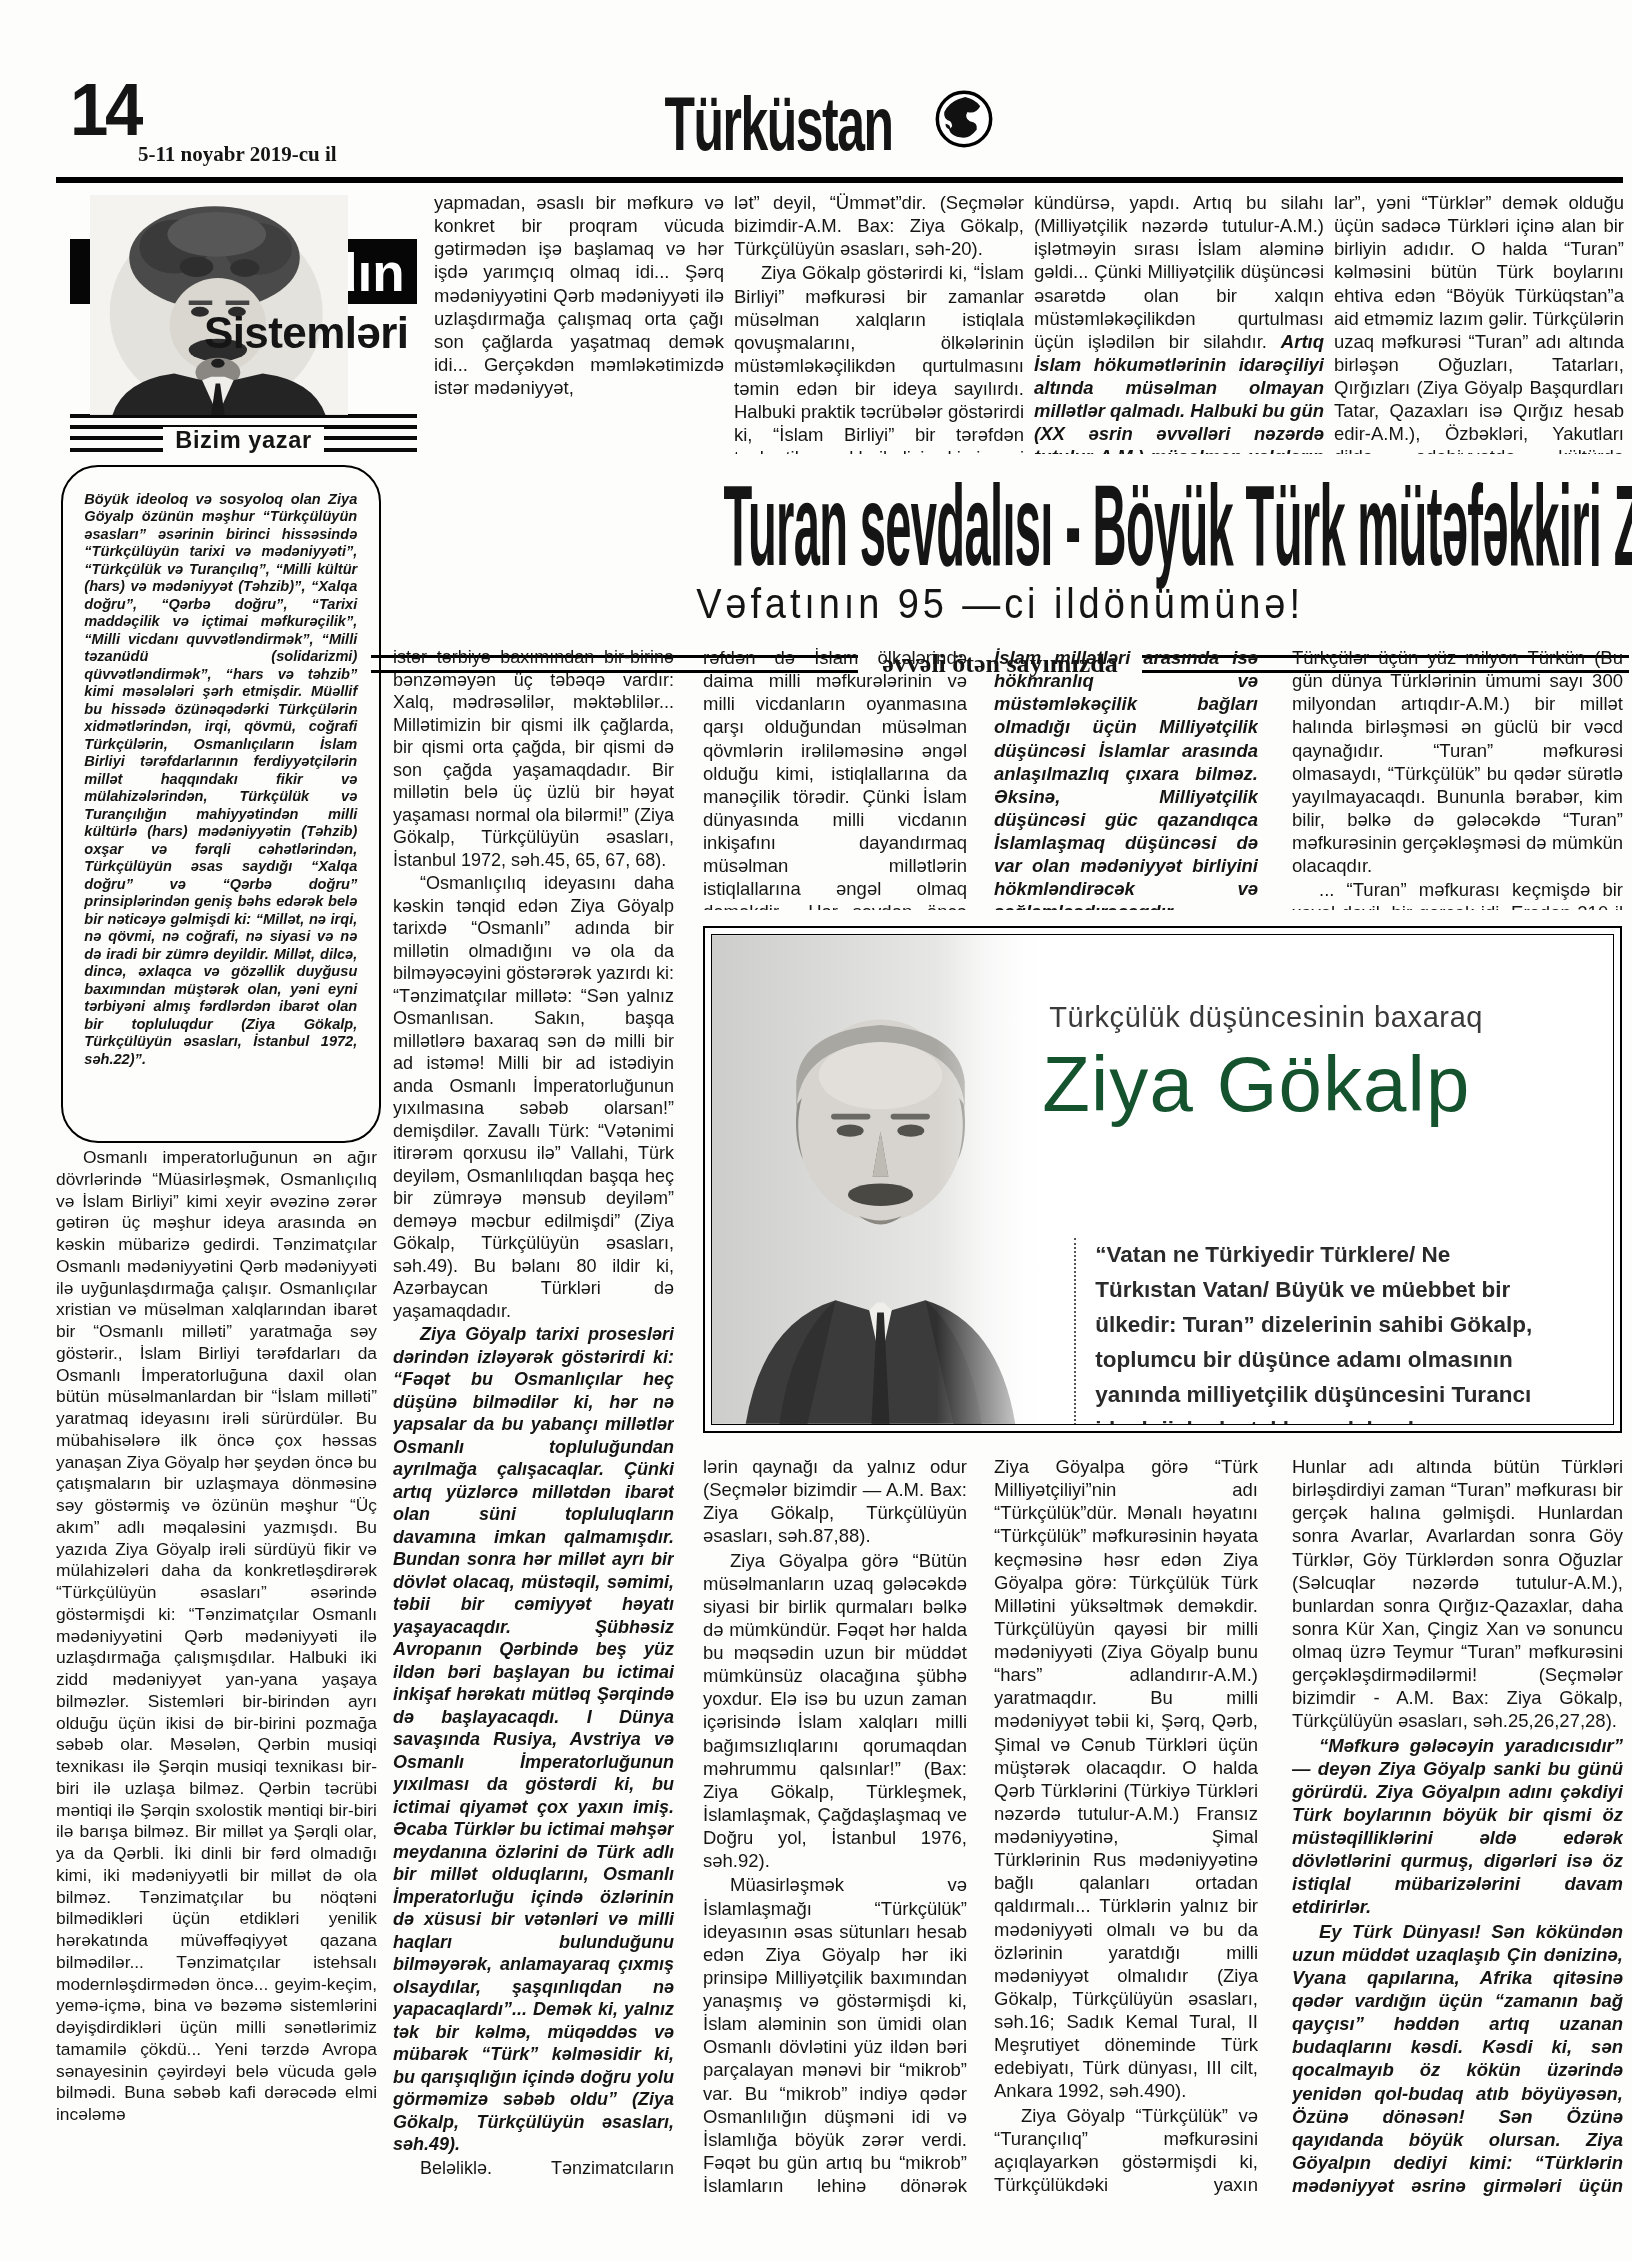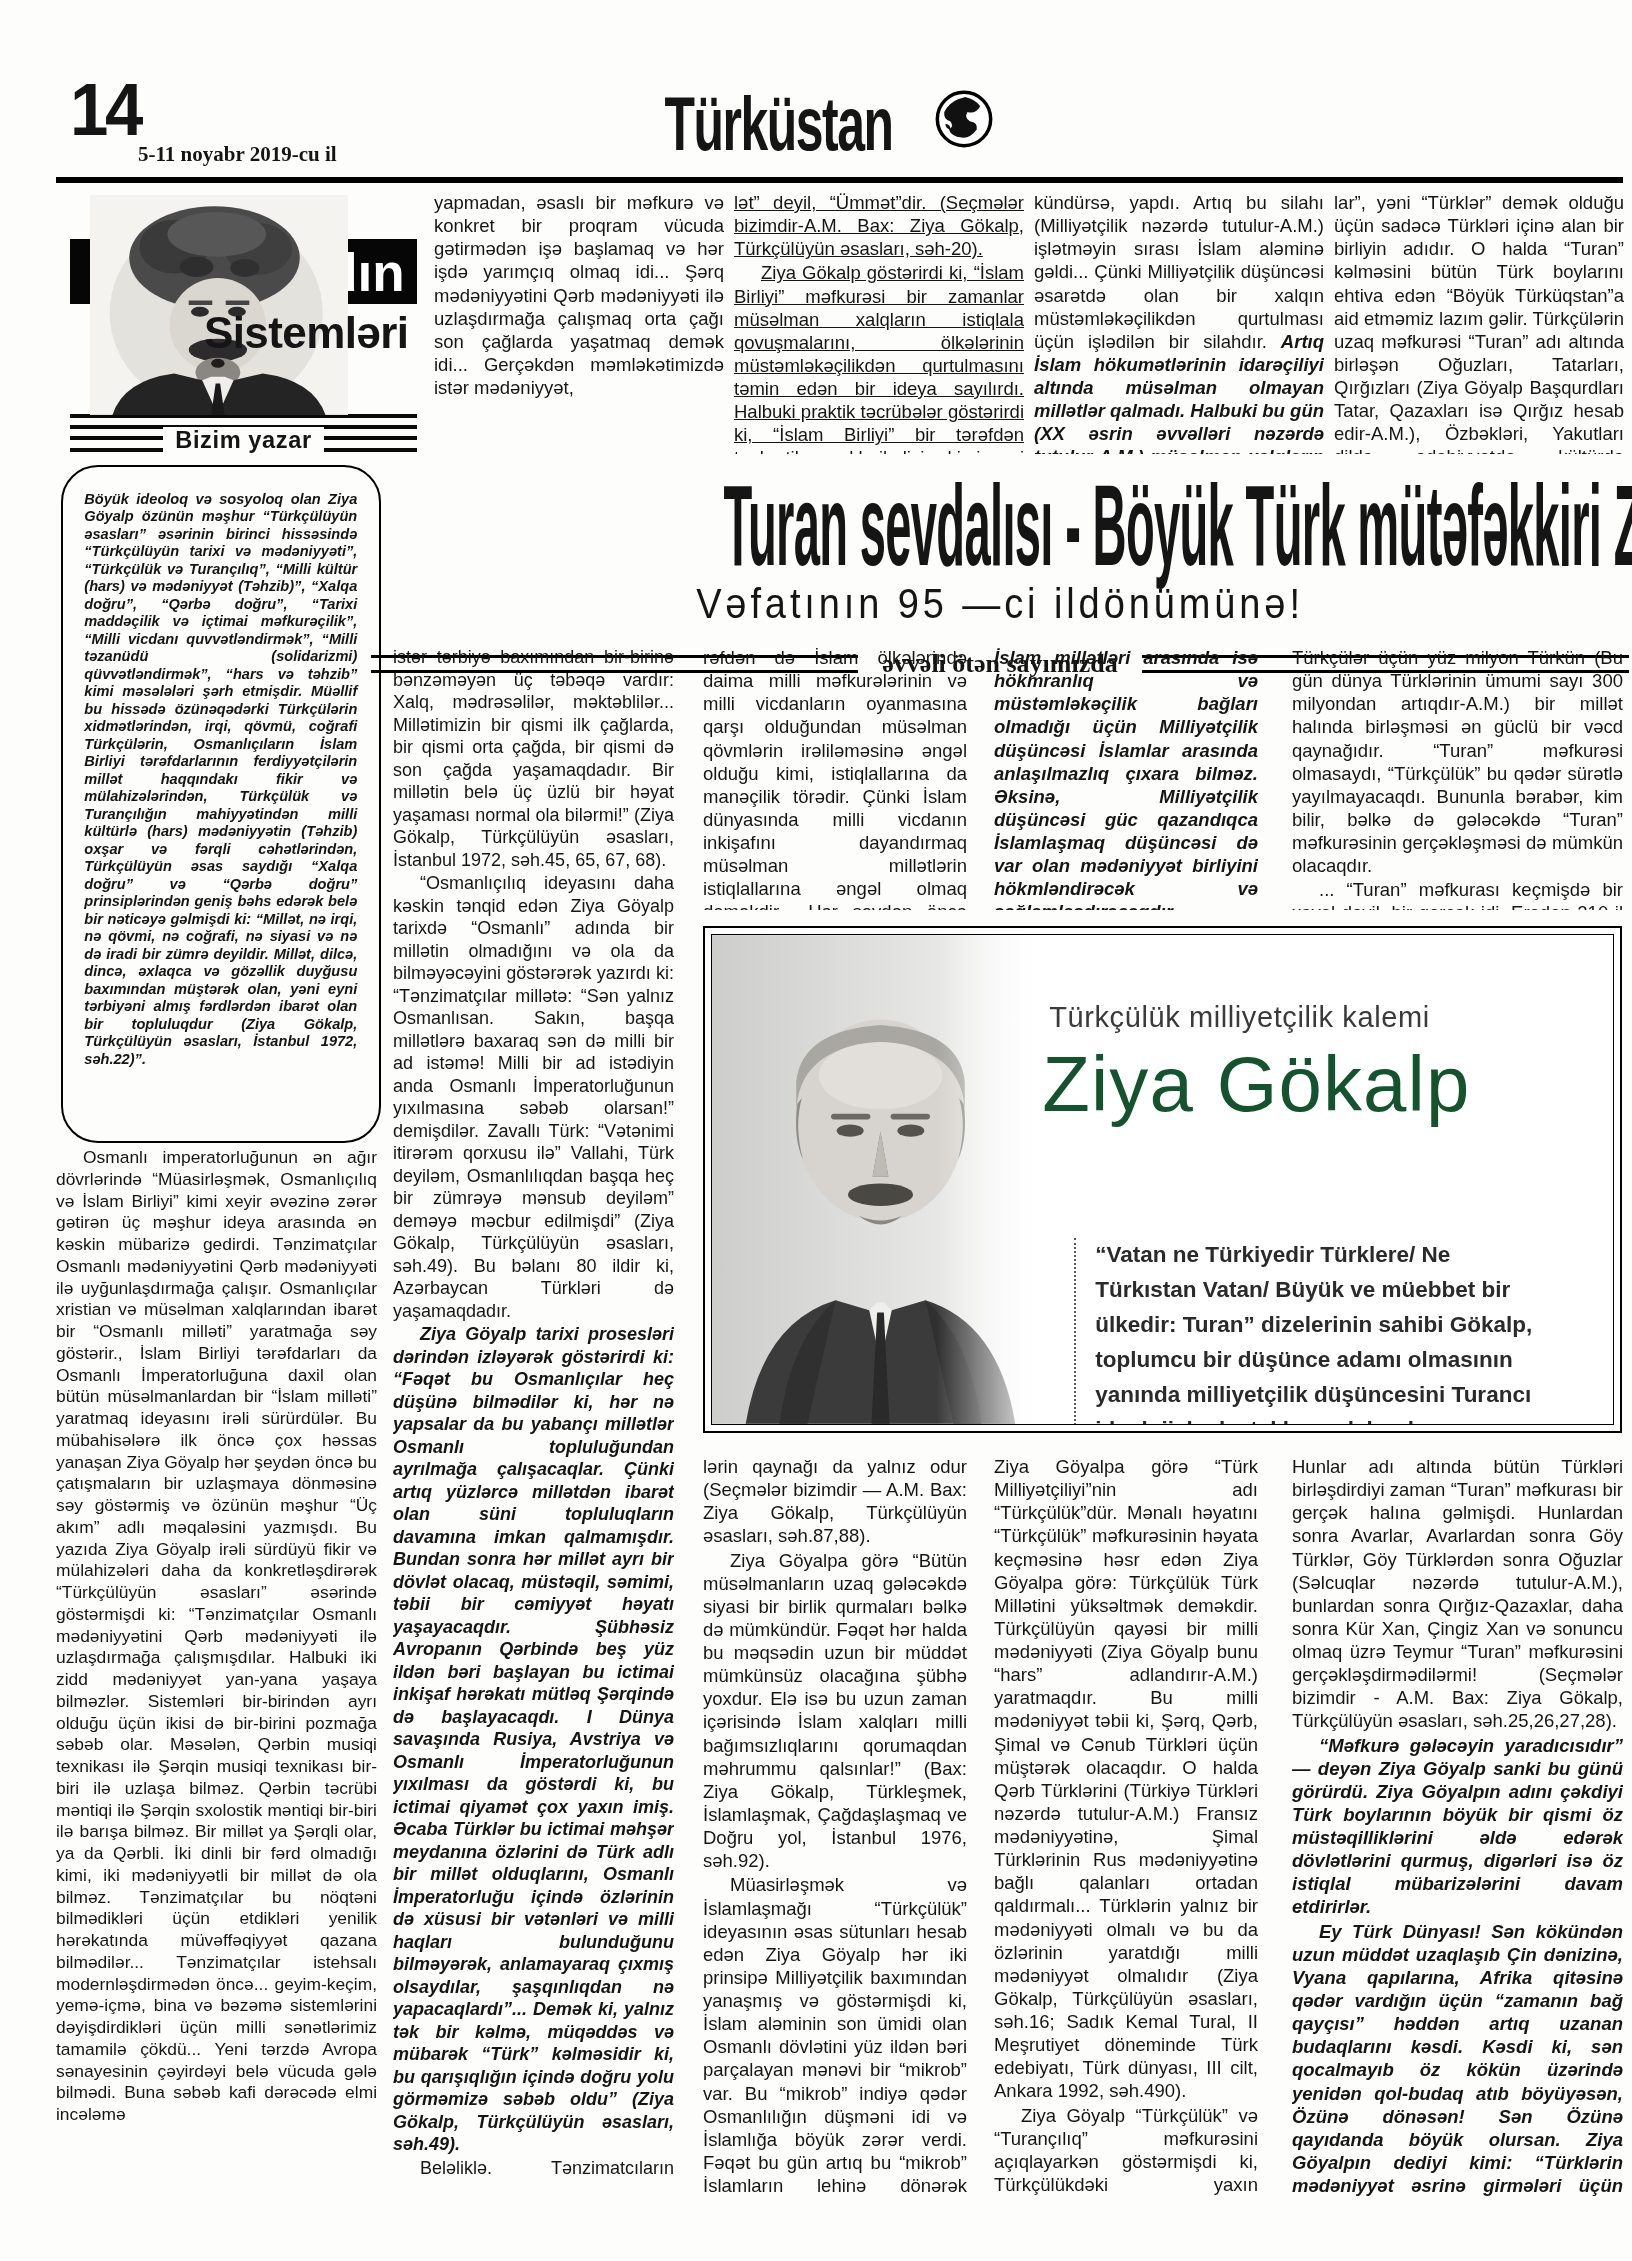--- a/index.html
+++ b/index.html
@@ -105,21 +105,21 @@
     <div class="a-surname">Sistemləri</div>
     <div class="yazar-band">
       <span>Bizim yazar</span>
     </div>
   </div>
 
   <div class="abs topcols" style="left:434px;top:191px;width:1190px;height:263px;">
     <div class="tc coltext" style="height:263px;">
       <p class="noind">yapmadan, əsaslı bir məfkurə və konkret bir proqram vücuda gətirmədən işə başlamaq və hər işdə yarımçıq olmaq idi... Şərq mədəniyyətini Qərb mədəniyyəti ilə uzlaşdırmağa çalışmaq orta çağı son çağlarda yaşatmaq demək idi... Gerçəkdən məmləkətimizdə istər mədəniyyət,</p>
     </div>
-    <div class="tc coltext" style="height:263px;text-decoration:underline;">
+    <div class="tc coltext" style="height:263px;">
       <p class="noind">lət” deyil, “Ümmət”dir. (Seçmələr bizimdir-A.M. Bax: Ziya Gökalp, Türkçülüyün əsasları, səh-20).</p>
       <p>Ziya Gökalp göstərirdi ki, “İslam Birliyi” məfkurəsi bir zamanlar müsəlman xalqların istiqlala qovuşmalarını, ölkələrinin müstəmləkəçilikdən qurtulmasını təmin edən bir ideya sayılırdı. Halbuki praktik təcrübələr göstərirdi ki, “İslam Birliyi” bir tərəfdən teokratik və klerikalizin kimi geri qalmış cərəyanları doğurduğundan digər tə-</p>
     </div>
     <div class="tc coltext" style="height:263px;">
       <p class="noind"><span>kündürsə, yapdı. Artıq bu silahı (Milliyətçilik nəzərdə tutulur-A.M.) işlətməyin sırası İslam aləminə gəldi... Çünki Milliyətçilik düşüncəsi əsarətdə olan bir xalqın müstəmləkəçilikdən qurtulması üçün işlədilən bir silahdır. </span><span class="bi">Artıq İslam hökumətlərinin idarəçiliyi altında müsəlman olmayan millətlər qalmadı. Halbuki bu gün (XX əsrin əvvəlləri nəzərdə tutulur-A.M.) müsəlman xalqların çoxu müstəmləkə və dustaq vəziyyətindədir.</span></p>
     </div>
     <div class="tc coltext" style="height:263px;">
       <p class="noind">lar”, yəni “Türklər” demək olduğu üçün sadəcə Türkləri içinə alan bir birliyin adıdır. O halda “Turan” kəlməsini bütün Türk boylarını ehtiva edən “Böyük Türküqstan”a aid etməmiz lazım gəlir. Türkçülərin uzaq məfkurəsi “Turan” adı altında birləşən Oğuzları, Tatarları, Qırğızları (Ziya Göyalp Başqurdları Tatar, Qazaxları isə Qırğız hesab edir-A.M.), Özbəkləri, Yakutları dildə, ədəbiyyatda, kültürdə birləşdirməkdir...</p>
     </div>
   </div>
@@ -196,21 +196,21 @@
           <path d="M262 500 Q300 516 338 500 Q300 530 262 500Z" fill="#8a8781"></path>
 
           <path d="M60 870 Q90 690 220 650 L280 668 L300 700 L320 668 L380 650 Q510 690 540 870 Z" fill="#3b3b3b"></path>
           <path d="M280 668 L300 760 L320 668 L306 654 L294 654 Z" fill="#f0efeb"></path>
           <path d="M294 672 L306 672 L316 870 L284 870 Z" fill="#2a2a2a"></path>
           <path d="M220 650 L170 870 L120 870 Q140 720 220 650Z" fill="#303030"></path>
           <path d="M380 650 L430 870 L480 870 Q460 720 380 650Z" fill="#303030"></path>
           <rect x="400" y="0" width="200" height="870" fill="url(#fade)"></rect>
         </svg>
       </div>
-      <div class="ph-kicker">Türkçülük milliyetçilik kalemi</div>
+      <div class="ph-kicker">Türkçülük düşüncesinin baxaraq</div>
       <div class="ph-name">Ziya Gökalp</div>
       <div class="ph-quote">“Vatan ne Türkiyedir Türklere/ Ne Türkıstan Vatan/ Büyük ve müebbet bir ülkedir: Turan” dizelerinin sahibi Gökalp, toplumcu bir düşünce adamı olmasının yanında milliyetçilik düşüncesini Turancı ideolojiyle destekleyerek bunları eserlerinin içerisine yerleştirmesiyle dikkati çekti</div>
     </div>
   </div>
 
   <div class="abs coltext" style="left:703px;top:1455px;width:264px;height:741px;">
     <p class="noind">lərin qaynağı da yalnız odur (Seçmələr bizimdir — A.M. Bax: Ziya Gökalp, Türkçülüyün əsasları, səh.87,88).</p>
     <p>Ziya Göyalpa görə “Bütün müsəlmanların uzaq gələcəkdə siyasi bir birlik qurmaları bəlkə də mümkündür. Fəqət hər halda bu məqsədin uzun bir müddət mümkünsüz olacağına şübhə yoxdur. Elə isə bu uzun zaman içərisində İslam xalqları milli bağımsızlıqlarını qorumaqdan məhrummu qalsınlar!” (Bax: Ziya Gökalp, Türkleşmek, İslamlaşmak, Çağdaşlaşmaq ve Doğru yol, İstanbul 1976, səh.92).</p>
     <p>Müasirləşmək və İslamlaşmağı “Türkçülük” ideyasının əsas sütunları hesab edən Ziya Göyalp hər iki prinsipə Milliyətçilik baxımından yanaşmış və göstərmişdi ki, İslam aləminin son ümidi olan Osmanlı dövlətini yüz ildən bəri parçalayan mənəvi bir “mikrob” var. Bu “mikrob” indiyə qədər Osmanlılığın düşməni idi və İslamlığa böyük zərər verdi. Fəqət bu gün artıq bu “mikrob” İslamların lehinə dönərək yapdığı zərərləri ödəməyə çalışır. Bu “mikrob” Milliyətçilik düşüncəsidir... Bu düşüncə xəstəlik mikrobu deyil, ictimai bir maya idi. Bu yüzilliyin (XX əsr nəzərdə tutulur — A.M) millətlər əsri olduğunu anlamadıq. Bu ictimai mayanı İslamlığın, Osmanlılığın lehinə işlətməyi düşünənlər olan oldu. Milliyyətçilik İslamlığın əleyhinə...</p>
   </div>

